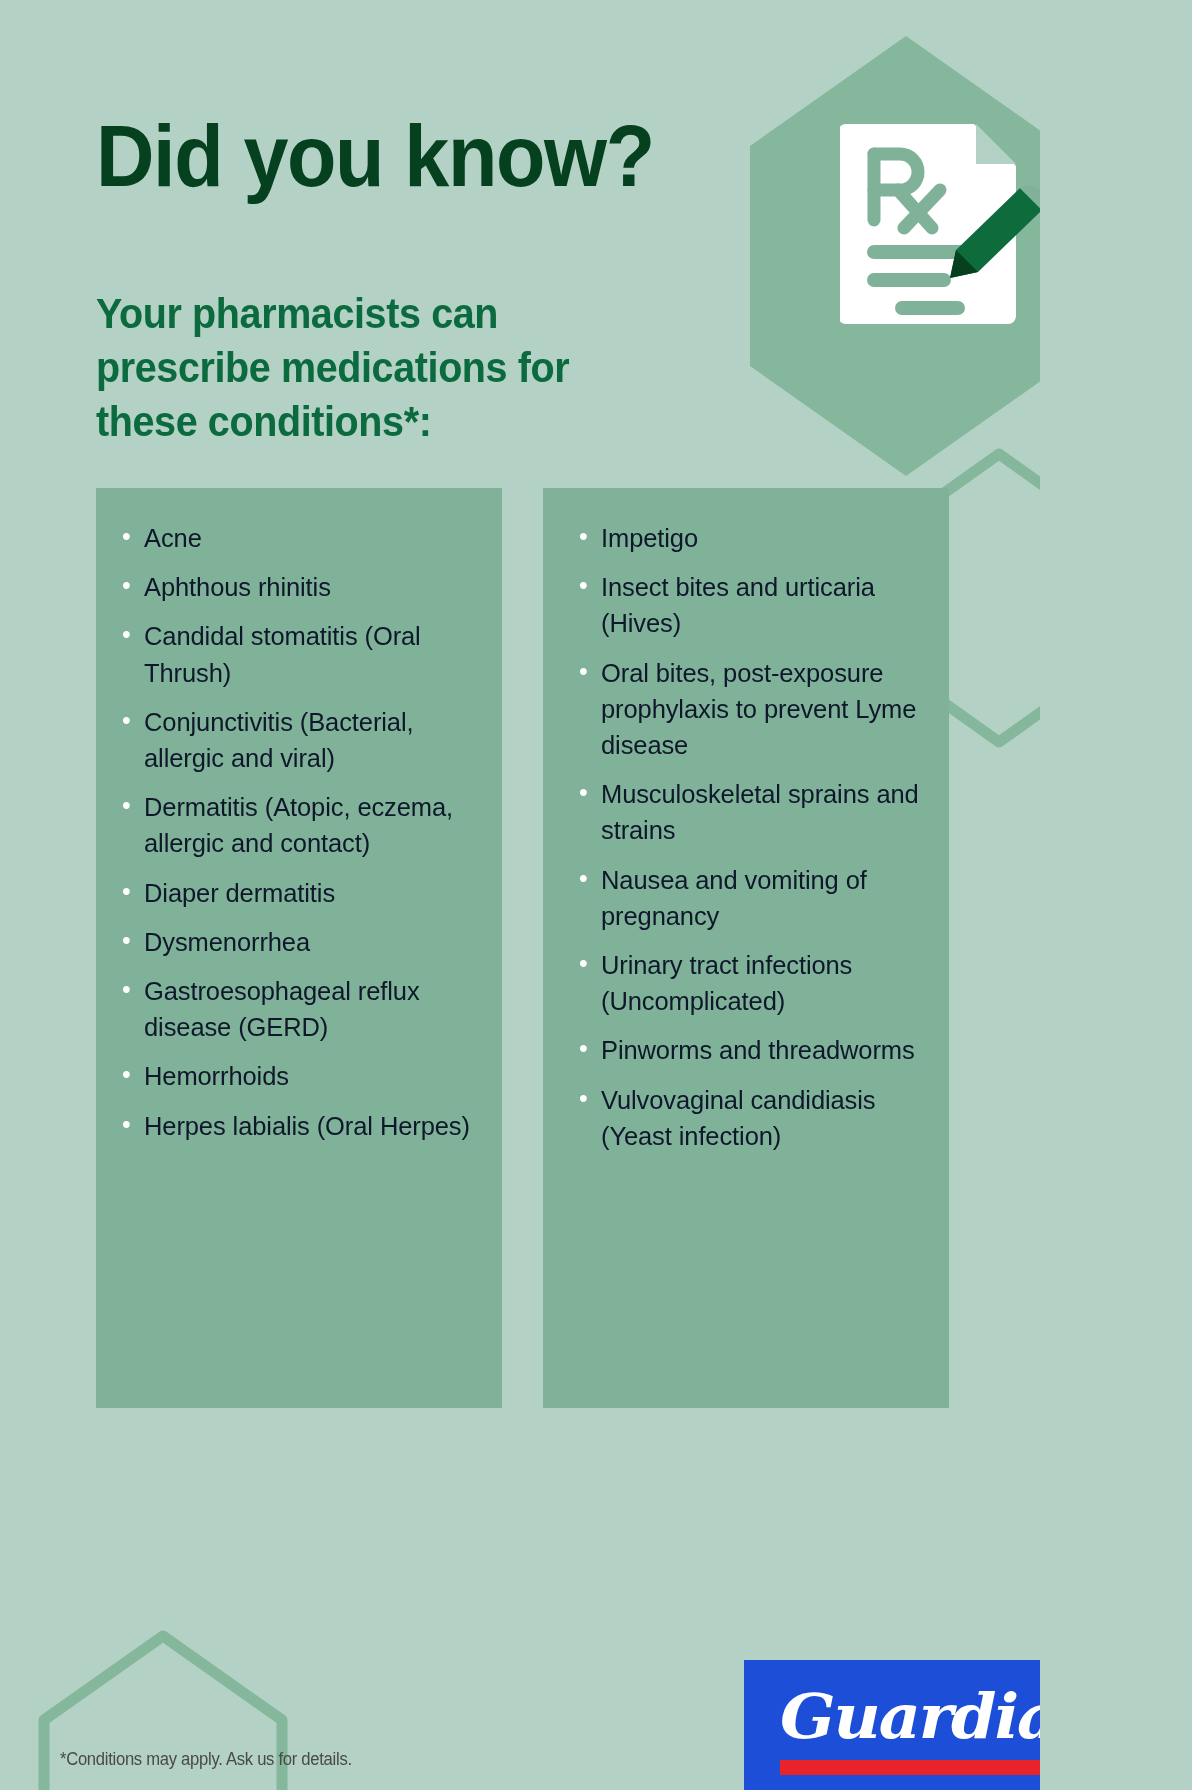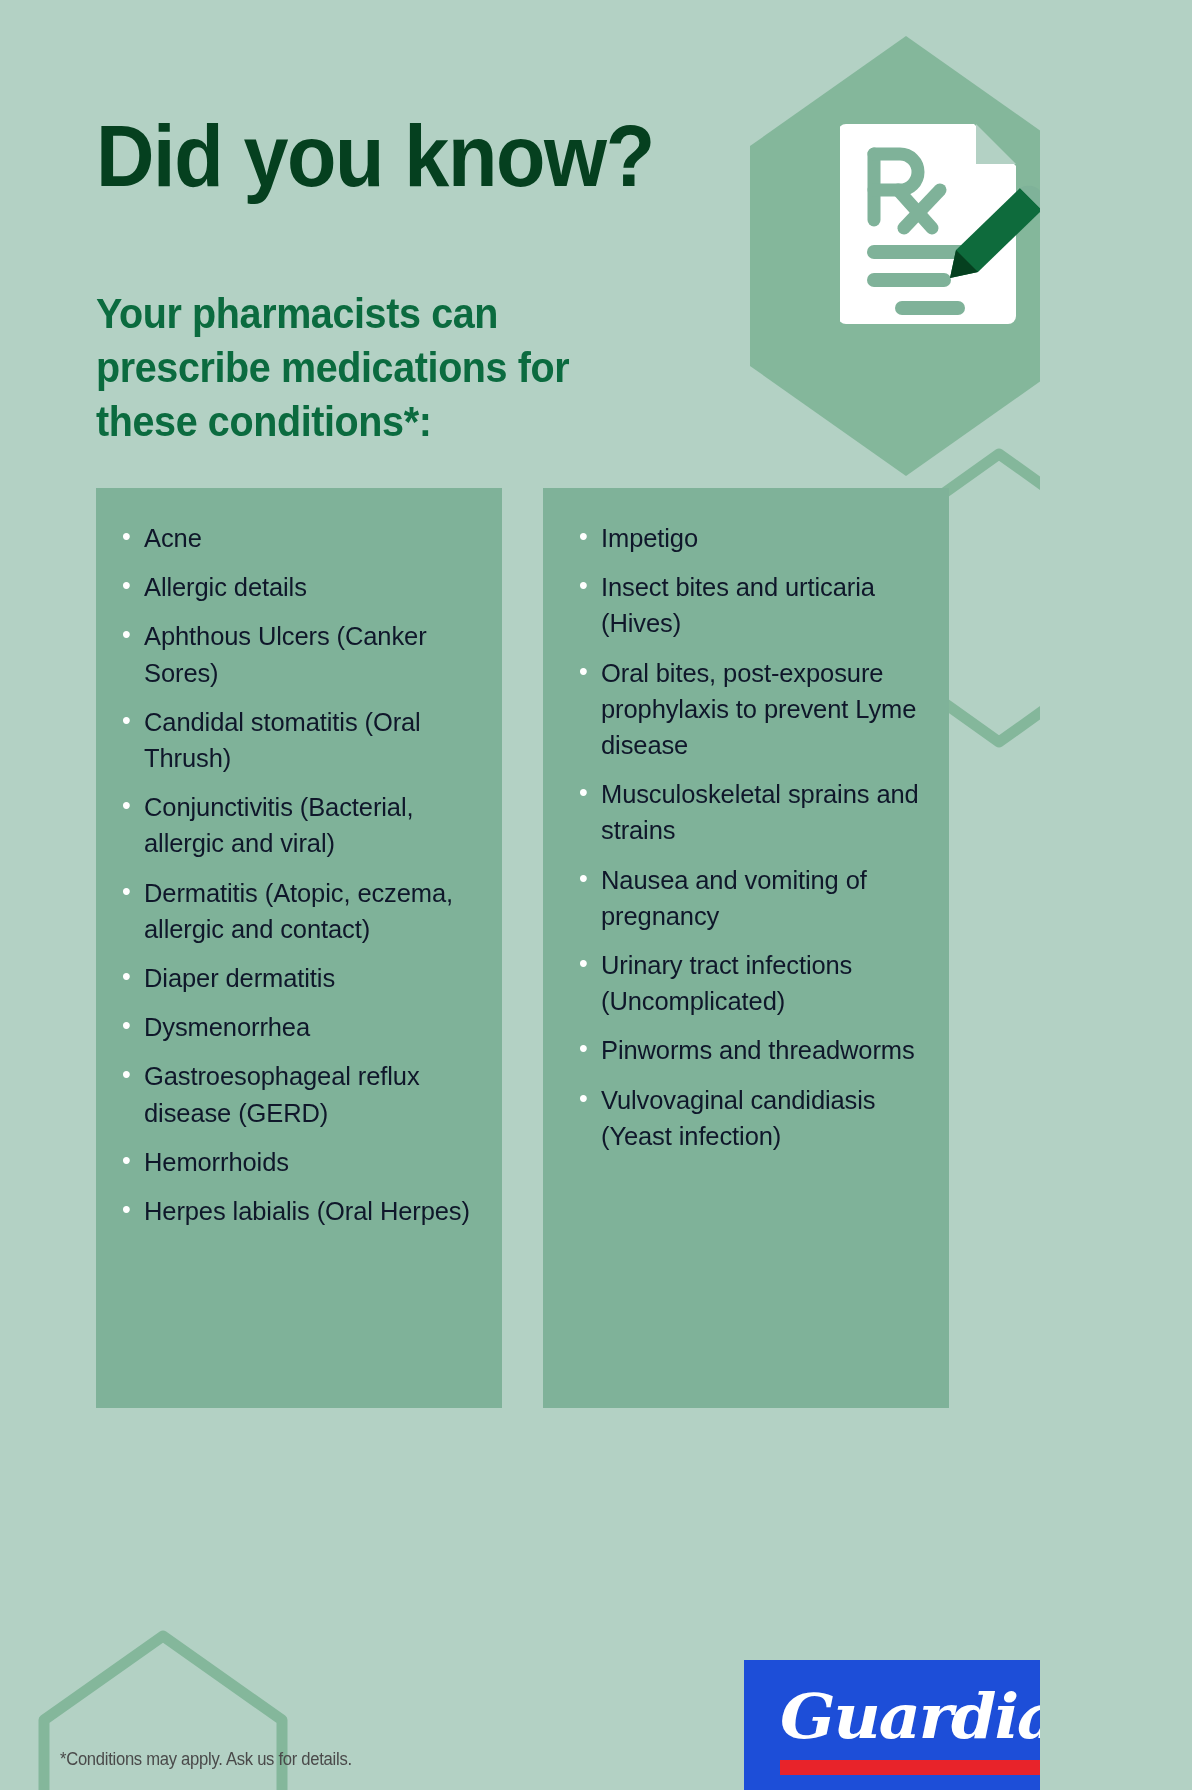--- a/index.html
+++ b/index.html
@@ -226,22 +226,21 @@
     </svg>
   </div>
 
   <h1 id="headline">Did you know?</h1>
 
   <h2 id="subheadline">Your pharmacists can prescribe medications for these conditions*:</h2>
 
   <div class="list-panel" id="panel-left">
     <ul class="cond-list" id="list-left">
         <li>Acne</li>
-        <li>Allergic details</li>
-        <li>Aphthous Ulcers (Canker Sores)</li>
+        <li>Aphthous rhinitis</li>
         <li>Candidal stomatitis (Oral Thrush)</li>
         <li>Conjunctivitis (Bacterial, allergic and viral)</li>
         <li>Dermatitis (Atopic, eczema, allergic and contact)</li>
         <li>Diaper dermatitis</li>
         <li>Dysmenorrhea</li>
         <li>Gastroesophageal reflux disease (GERD)</li>
         <li>Hemorrhoids</li>
         <li>Herpes labialis (Oral Herpes)</li>
       </ul>
   </div>

